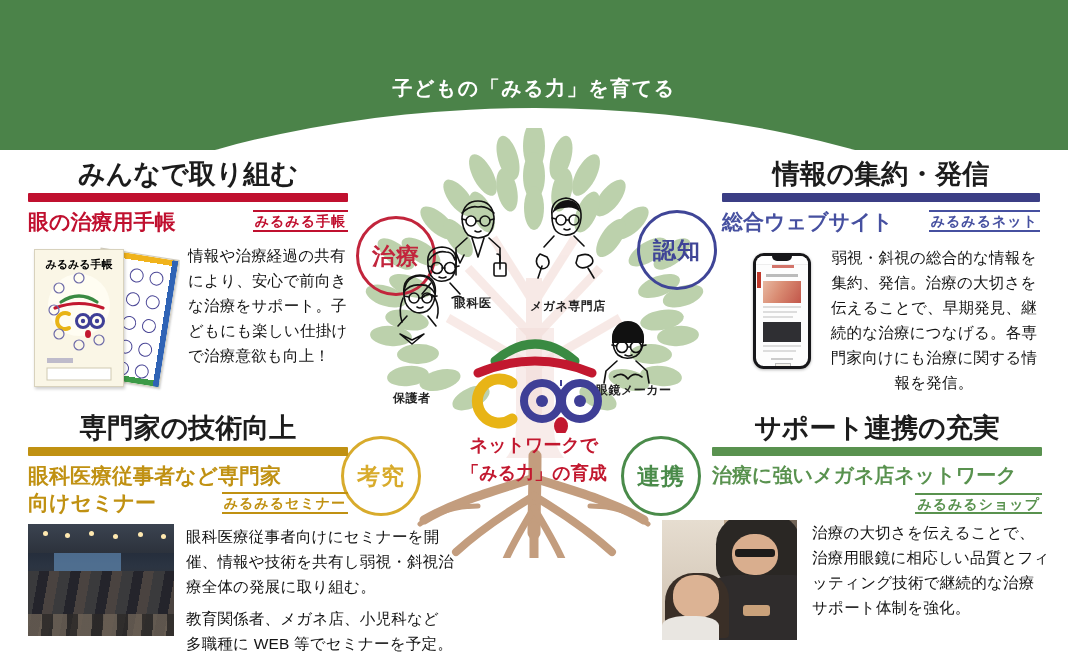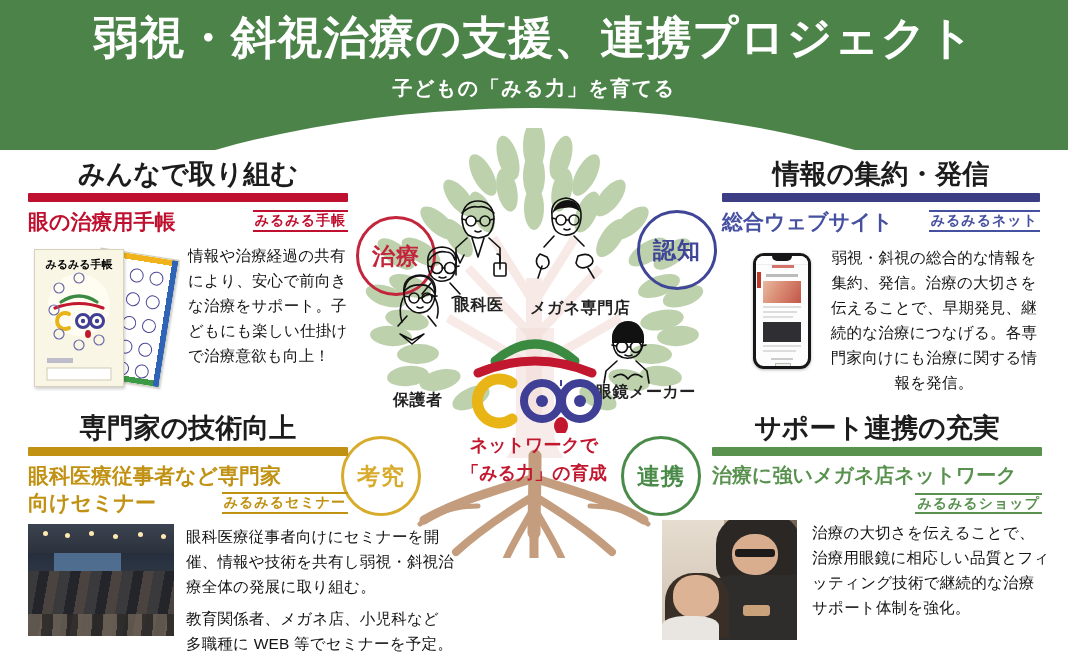--- a/index.html
+++ b/index.html
@@ -26,21 +26,21 @@
     color:#ffffff;font-size:45px;font-weight:700;letter-spacing:1px;
     line-height:1.15;white-space:nowrap;
   }
   .banner-sub{
     position:absolute;left:0;top:75px;width:1068px;text-align:center;
     color:#ffffff;font-size:20px;font-weight:700;letter-spacing:1.5px;
     white-space:nowrap;
   }
 
   
-  .quad{position:absolute;font-family:Liberation Serif, serif;}
+  .quad{position:absolute;}
   .q-head{
     position:relative;text-align:center;font-size:27px;font-weight:700;
     color:#1c1c1c;line-height:1.1;padding-bottom:3px;white-space:nowrap;
   }
   .q-rule{height:9px;width:100%;border-radius:1px;}
   .q-sub{
     font-size:21px;font-weight:700;line-height:1.25;white-space:nowrap;
     margin-top:7px;
   }
   .brand{
@@ -109,32 +109,31 @@
   .badge{
     position:absolute;border-radius:50%;display:flex;align-items:center;
     justify-content:center;font-weight:700;font-size:23px;letter-spacing:1px;
     background:transparent;
   }
   .centre-tag{
     position:absolute;left:0;width:100%;text-align:center;
     color:#c2182f;font-size:18px;font-weight:700;line-height:1.28;
   }
   .role-label{
-    position:absolute;font-size:16px;font-weight:700;color:#222;
+    position:absolute;font-size:12px;font-weight:700;color:#222;
     white-space:nowrap;letter-spacing:.5px;
   }
   .coo{position:absolute;}
 </style>
 </head>
 <body>
 
 <div id="poster">
 
   <div class="banner">
-    <div class="banner-title">弱視・斜視治療の支援、連携プロジェクト</div>
     <div class="banner-sub">子どもの「みる力」を育てる</div>
     <div class="banner-arc"></div>
   </div>
 
   <div class="tree">
 
     <svg width="412" height="430" style="position:absolute;left:0;top:0;">
       <g id="leaves" fill="#b9cfa8" opacity="0.95">
         <ellipse cx="206" cy="18" rx="11" ry="25"></ellipse>
         <ellipse cx="180" cy="30" rx="10" ry="23" transform="rotate(-16 180 30)"></ellipse>

